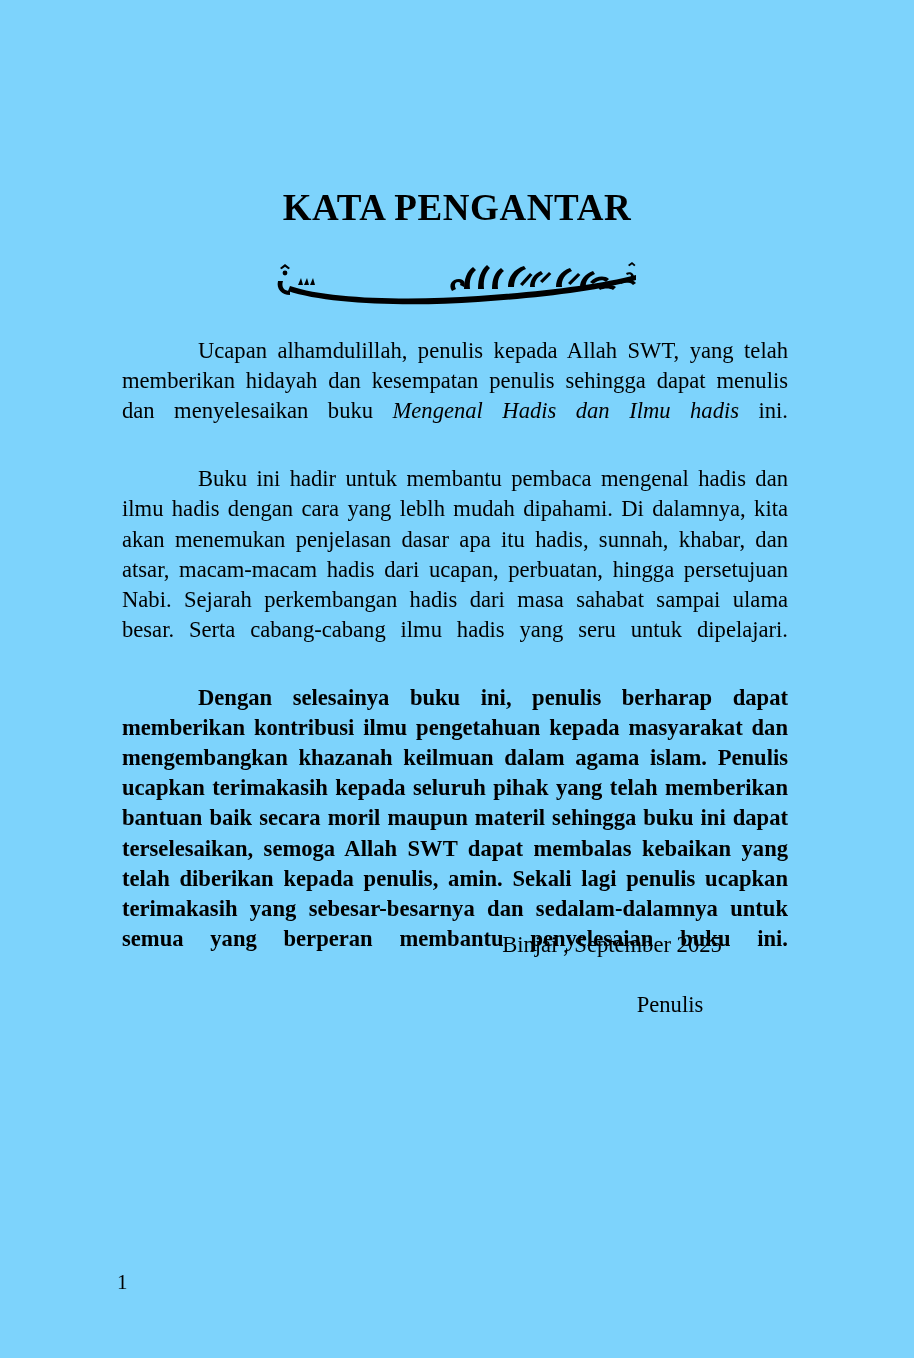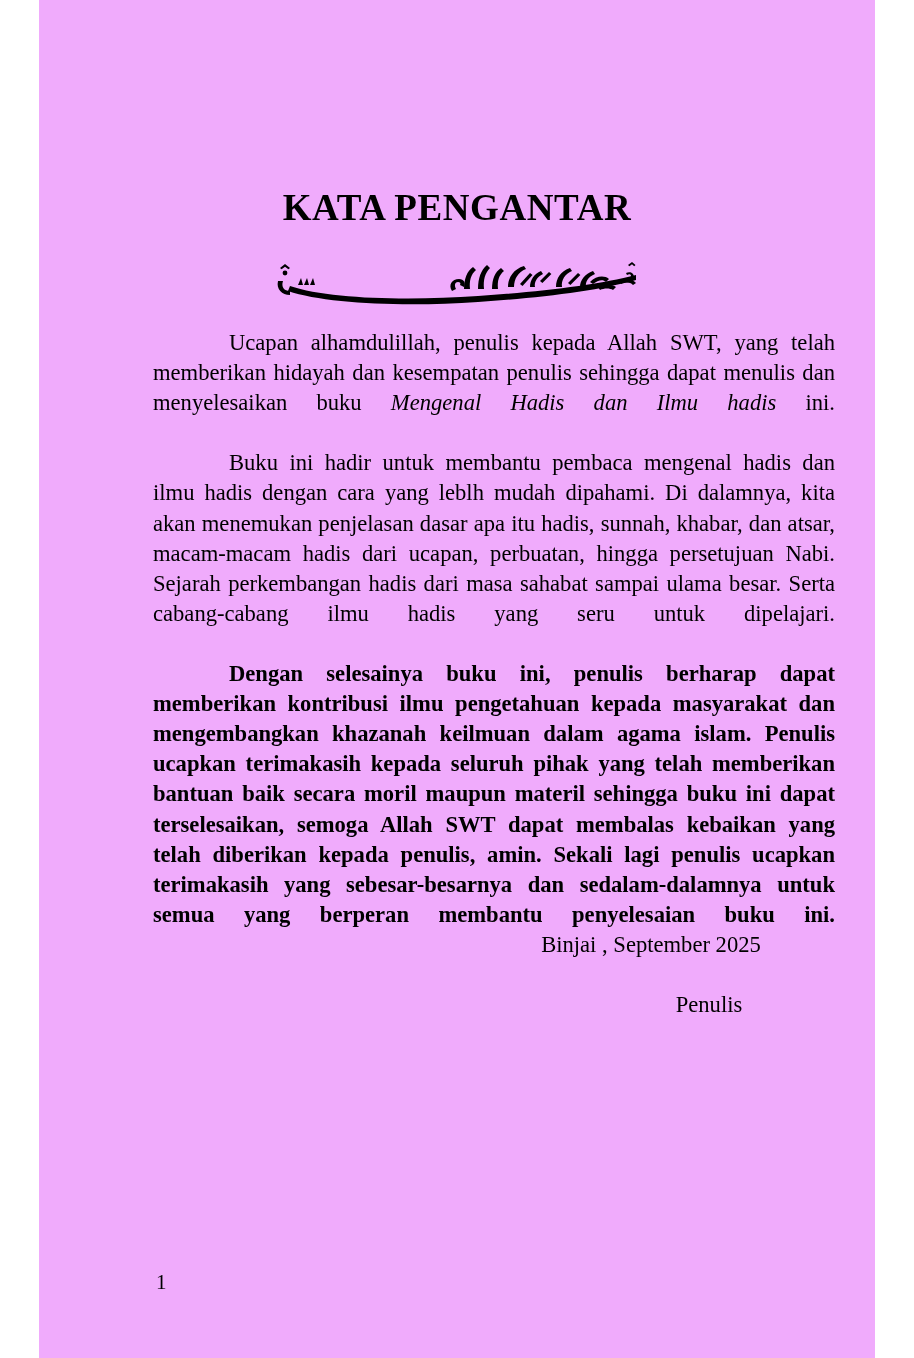--- a/index.html
+++ b/index.html
@@ -6,23 +6,23 @@
     margin: 0;
     padding: 0;
     background: #ffffff;
   }
   body {
     font-family: "Liberation Serif", "DejaVu Serif", serif;
     color: #000000;
   }
   .page {
     position: relative;
-    width: 836px;
+    width: 914px;
     height: 1358px;
-    background: #f0abfc;
+    background: #7dd3fc;
     overflow: hidden;
     margin: 0 auto;
   }
 
   
   .page-title {
     position: absolute;
     left: 0;
     right: 0;
     top: 163px;
@@ -54,21 +54,21 @@
     left: 114px;
     top: 328px;
     width: 682px;
     font-size: 22.6px;
     line-height: 30.1px;
     text-align: justify;
     text-justify: inter-word;
     hyphens: none;
   }
   .body-text p {
-    margin: 0;
+    margin: 8px;
     text-indent: 76px;
     text-align: justify;
   }
   .body-text p:last-of-type {
     text-align: justify;
     font-weight: bold;
   }
   .body-text i {
     font-style: italic;
   }

